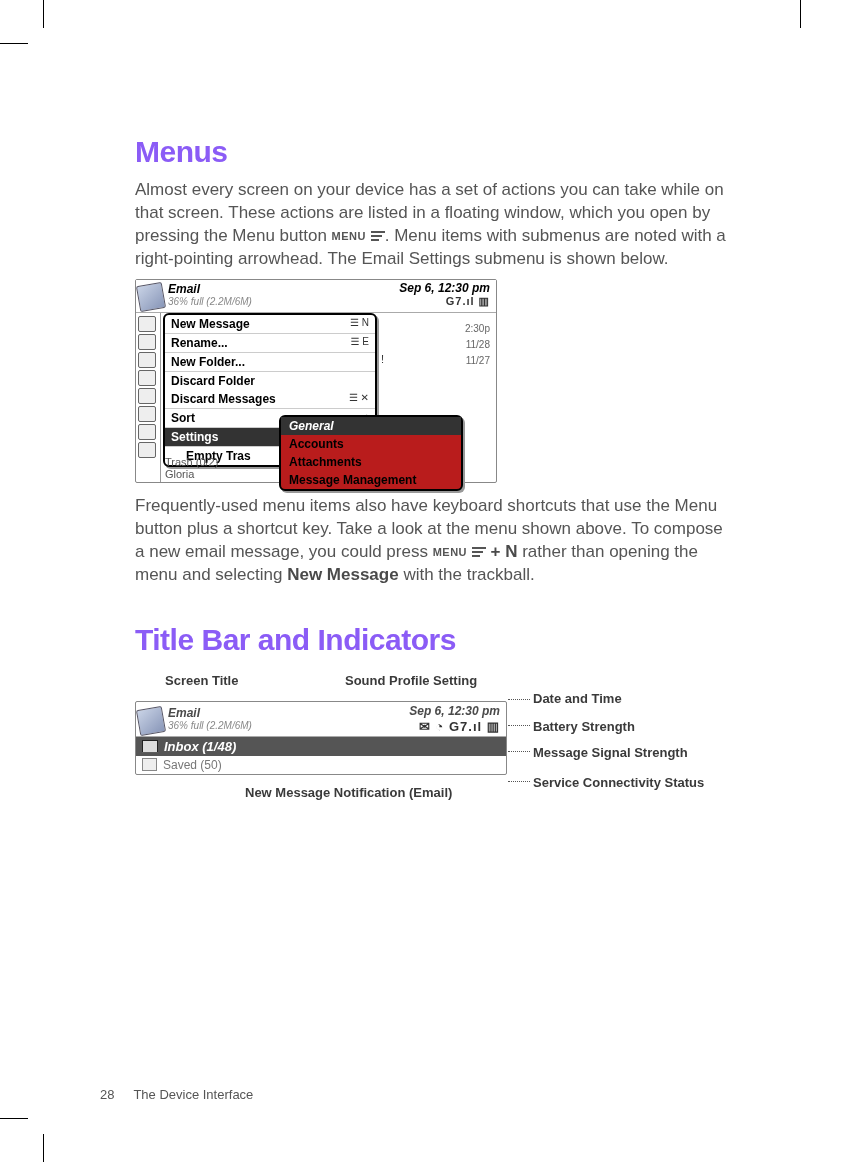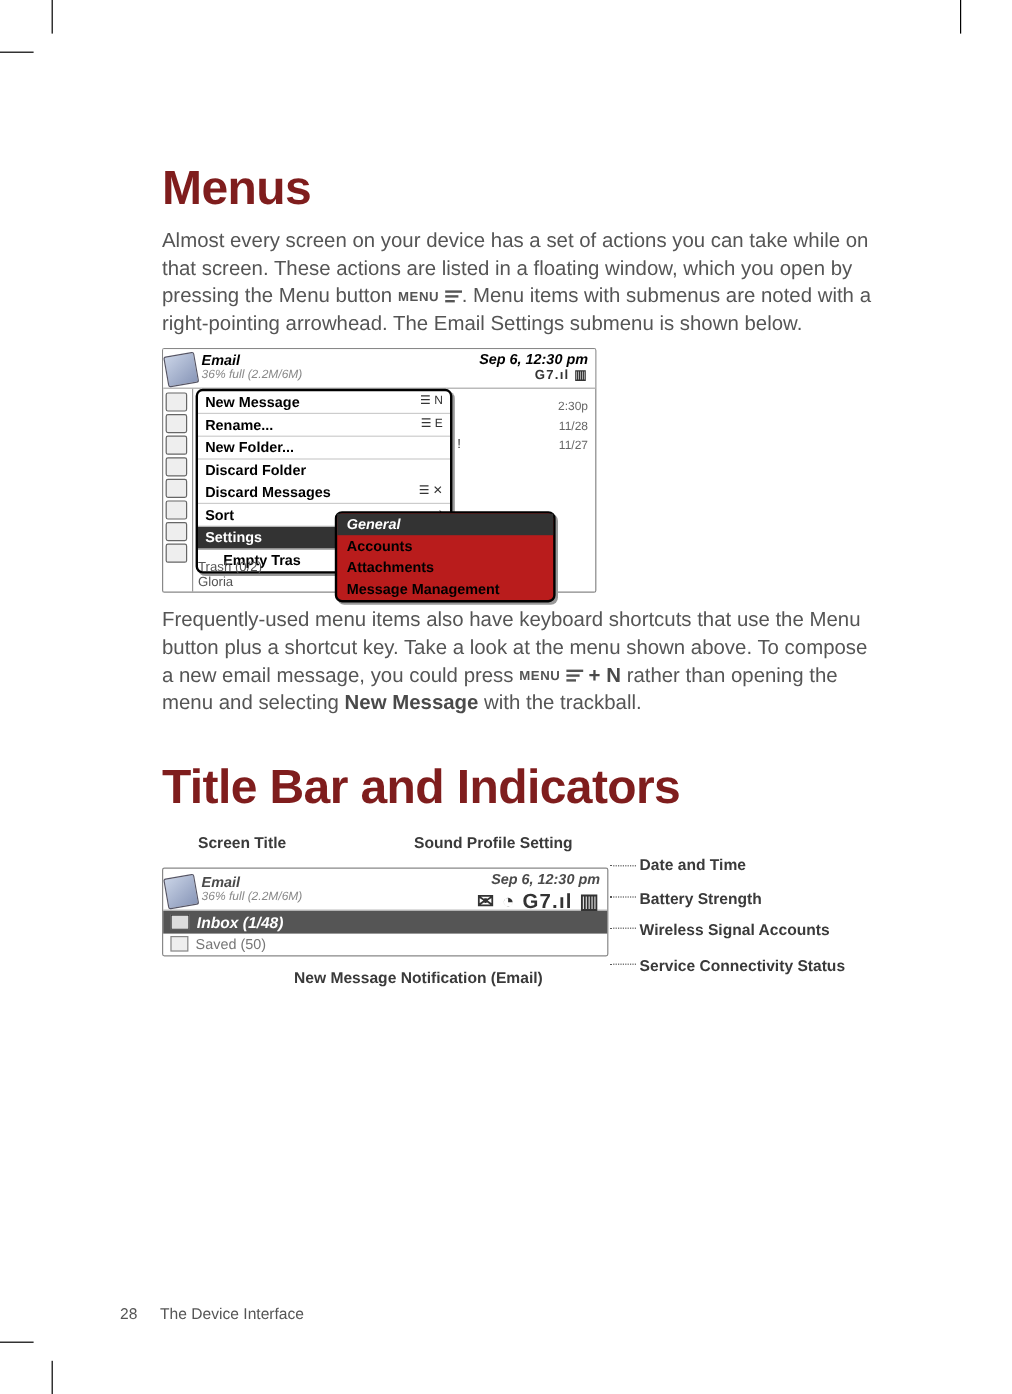--- a/index.html
+++ b/index.html
@@ -14,23 +14,23 @@
     position: relative;
   }
   .crop-mark { position: absolute; background: #000; }
   .content {
     position: absolute;
     left: 135px;
     top: 135px;
     width: 600px;
   }
   h1 {
-    font-size: 40px;
-    font-weight: bold;
-    color: #7f1d1d;
+    font-size: 30px;
+    font-weight: bold;
+    color: #8b5cf6;
     margin: 0 0 10px 0;
     letter-spacing: -0.5px;
   }
   p {
     font-size: 17px;
     line-height: 1.35;
     margin: 0 0 8px 0;
     font-weight: 300;
     color: #555;
   }
@@ -187,21 +187,21 @@
     width: 370px;
     border: 1px solid #888;
     border-radius: 2px;
     background: #fff;
     font-family: Tahoma, Verdana, sans-serif;
     font-size: 12px;
   }
   .shot2 .tb { position: relative; height: 34px; border-bottom: 1px solid #aaa; }
   .shot2 .tb .shot-tab { padding-top: 4px; }
   .shot2 .tb .date { position: absolute; right: 6px; top: 2px; font-weight: bold; font-style: italic; font-size: 12px;}
-  .shot2 .tb .icons { position: absolute; right: 6px; top: 17px; font-size: 17px; font-weight: bold; color:#333; letter-spacing:1px;}
+  .shot2 .tb .icons { position: absolute; right: 6px; top: 17px; font-size: 13px; font-weight: bold; color:#333; letter-spacing:1px;}
   .shot2 .row-inbox {
     background: #555; color: #fff;
     font-weight: bold; font-style: italic;
     padding: 2px 6px;
     display: flex; align-items: center; gap: 6px;
     font-size: 13px;
   }
   .shot2 .row-inbox::before {
     content: ""; width: 14px; height: 11px;
     background: #ddd; display: inline-block;
@@ -349,21 +349,21 @@
 
   <div style="height:28px"></div>
 
   <h1>Title Bar and Indicators</h1>
 
   <div class="shot2-wrap">
     <div class="callout" style="left:30px; top:6px">Screen Title</div>
     <div class="callout" style="left:210px; top:6px">Sound Profile Setting</div>
     <div class="callout" style="left:398px; top:24px">Date and Time</div>
     <div class="callout" style="left:398px; top:52px">Battery Strength</div>
-    <div class="callout" style="left:398px; top:78px">Wireless Signal Accounts</div>
+    <div class="callout" style="left:398px; top:78px">Message Signal Strength</div>
     <div class="callout" style="left:398px; top:108px">Service Connectivity Status</div>
     <div class="callout" style="left:110px; top:118px">New Message Notification (Email)</div>
 
     <div class="leader" style="left:373px; top:32px; width:22px"></div>
     <div class="leader" style="left:373px; top:58px; width:22px"></div>
     <div class="leader" style="left:373px; top:84px; width:22px"></div>
     <div class="leader" style="left:373px; top:114px; width:22px"></div>
 
     <div class="shot2">
       <div class="tb">

